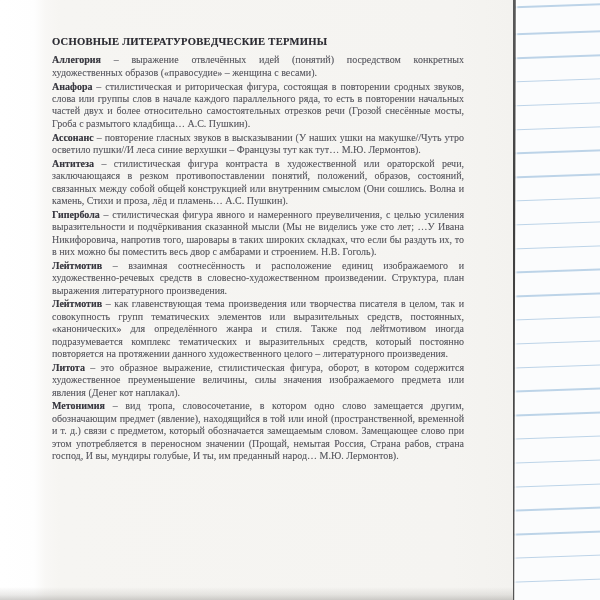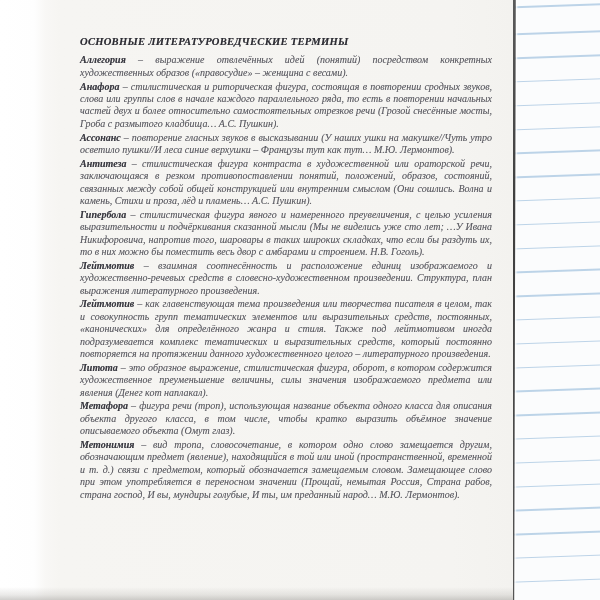--- a/index.html
+++ b/index.html
@@ -62,28 +62,27 @@
     height: 13px;
     background: linear-gradient(to bottom,
       rgba(186,184,180,0) 0%,
       rgba(186,184,180,0.30) 60%,
       rgba(168,166,162,0.55) 100%);
   }
 
   
   .content {
     position: absolute;
-    left: 80px; top: 36px;
+    left: 52px; top: 36px;
     width: 412px;
     color: #5c5c63;
     font-size: 10px;
     line-height: 12.45px;
     text-align: justify;
     text-shadow: 0 0 0.4px rgba(92,92,99,0.45);
-    font-style: italic;
   }
   .page-title {
     font-size: 10.6px;
     font-weight: bold;
     color: #2e2e35;
     letter-spacing: 0.25px;
     margin: 0 0 6px 0;
     text-align: left;
     text-shadow: 0 0 0.4px rgba(46,46,53,0.5);
   }
@@ -119,21 +118,20 @@
   <p class="entry"><b class="term">Антитеза</b> <span class="def">– стилистическая фигура контраста в художественной или ораторской речи, заключающаяся в резком противопоставлении понятий, положений, образов, состояний, связанных между собой общей конструкцией или внутренним смыслом (Они сошлись. Волна и камень, Стихи и проза, лёд и пламень… А.С. Пушкин).</span></p>
 
   <p class="entry"><b class="term">Гипербола</b> <span class="def">– стилистическая фигура явного и намеренного преувеличения, с целью усиления выразительности и подчёркивания сказанной мысли (Мы не виделись уже сто лет; …У Ивана Никифоровича, напротив того, шаровары в таких широких складках, что если бы раздуть их, то в них можно бы поместить весь двор с амбарами и строением. Н.В. Гоголь).</span></p>
 
   <p class="entry"><b class="term">Лейтмотив</b> <span class="def">– взаимная соотнесённость и расположение единиц изображаемого и художественно-речевых средств в словесно-художественном произведении. Структура, план выражения литературного произведения.</span></p>
 
   <p class="entry"><b class="term">Лейтмотив</b> <span class="def">– как главенствующая тема произведения или творчества писателя в целом, так и совокупность групп тематических элементов или выразительных средств, постоянных, «канонических» для определённого жанра и стиля. Также под лейтмотивом иногда подразумевается комплекс тематических и выразительных средств, который постоянно повторяется на протяжении данного художественного целого – литературного произведения.</span></p>
 
   <p class="entry"><b class="term">Литота</b> <span class="def">– это образное выражение, стилистическая фигура, оборот, в котором содержится художественное преуменьшение величины, силы значения изображаемого предмета или явления (Денег кот наплакал).</span></p>
 
-  <p class="entry"><b class="term">Метафора</b> <span class="def">– фигура речи (троп), использующая название объекта одного класса для описания объекта другого класса, в том числе, чтобы кратко выразить объёмное значение описываемого объекта (Омут глаз).</span></p>
 
   <p class="entry"><b class="term">Метонимия</b> <span class="def">– вид тропа, словосочетание, в котором одно слово замещается другим, обозначающим предмет (явление), находящийся в той или иной (пространственной, временной и т. д.) связи с предметом, который обозначается замещаемым словом. Замещающее слово при этом употребляется в переносном значении (Прощай, немытая Россия, Страна рабов, страна господ, И вы, мундиры голубые, И ты, им преданный народ… М.Ю. Лермонтов).</span></p>
 
 </div>
     </div>
     <div class="bottom-shade"></div>
   </div>
 
 </div>
 

